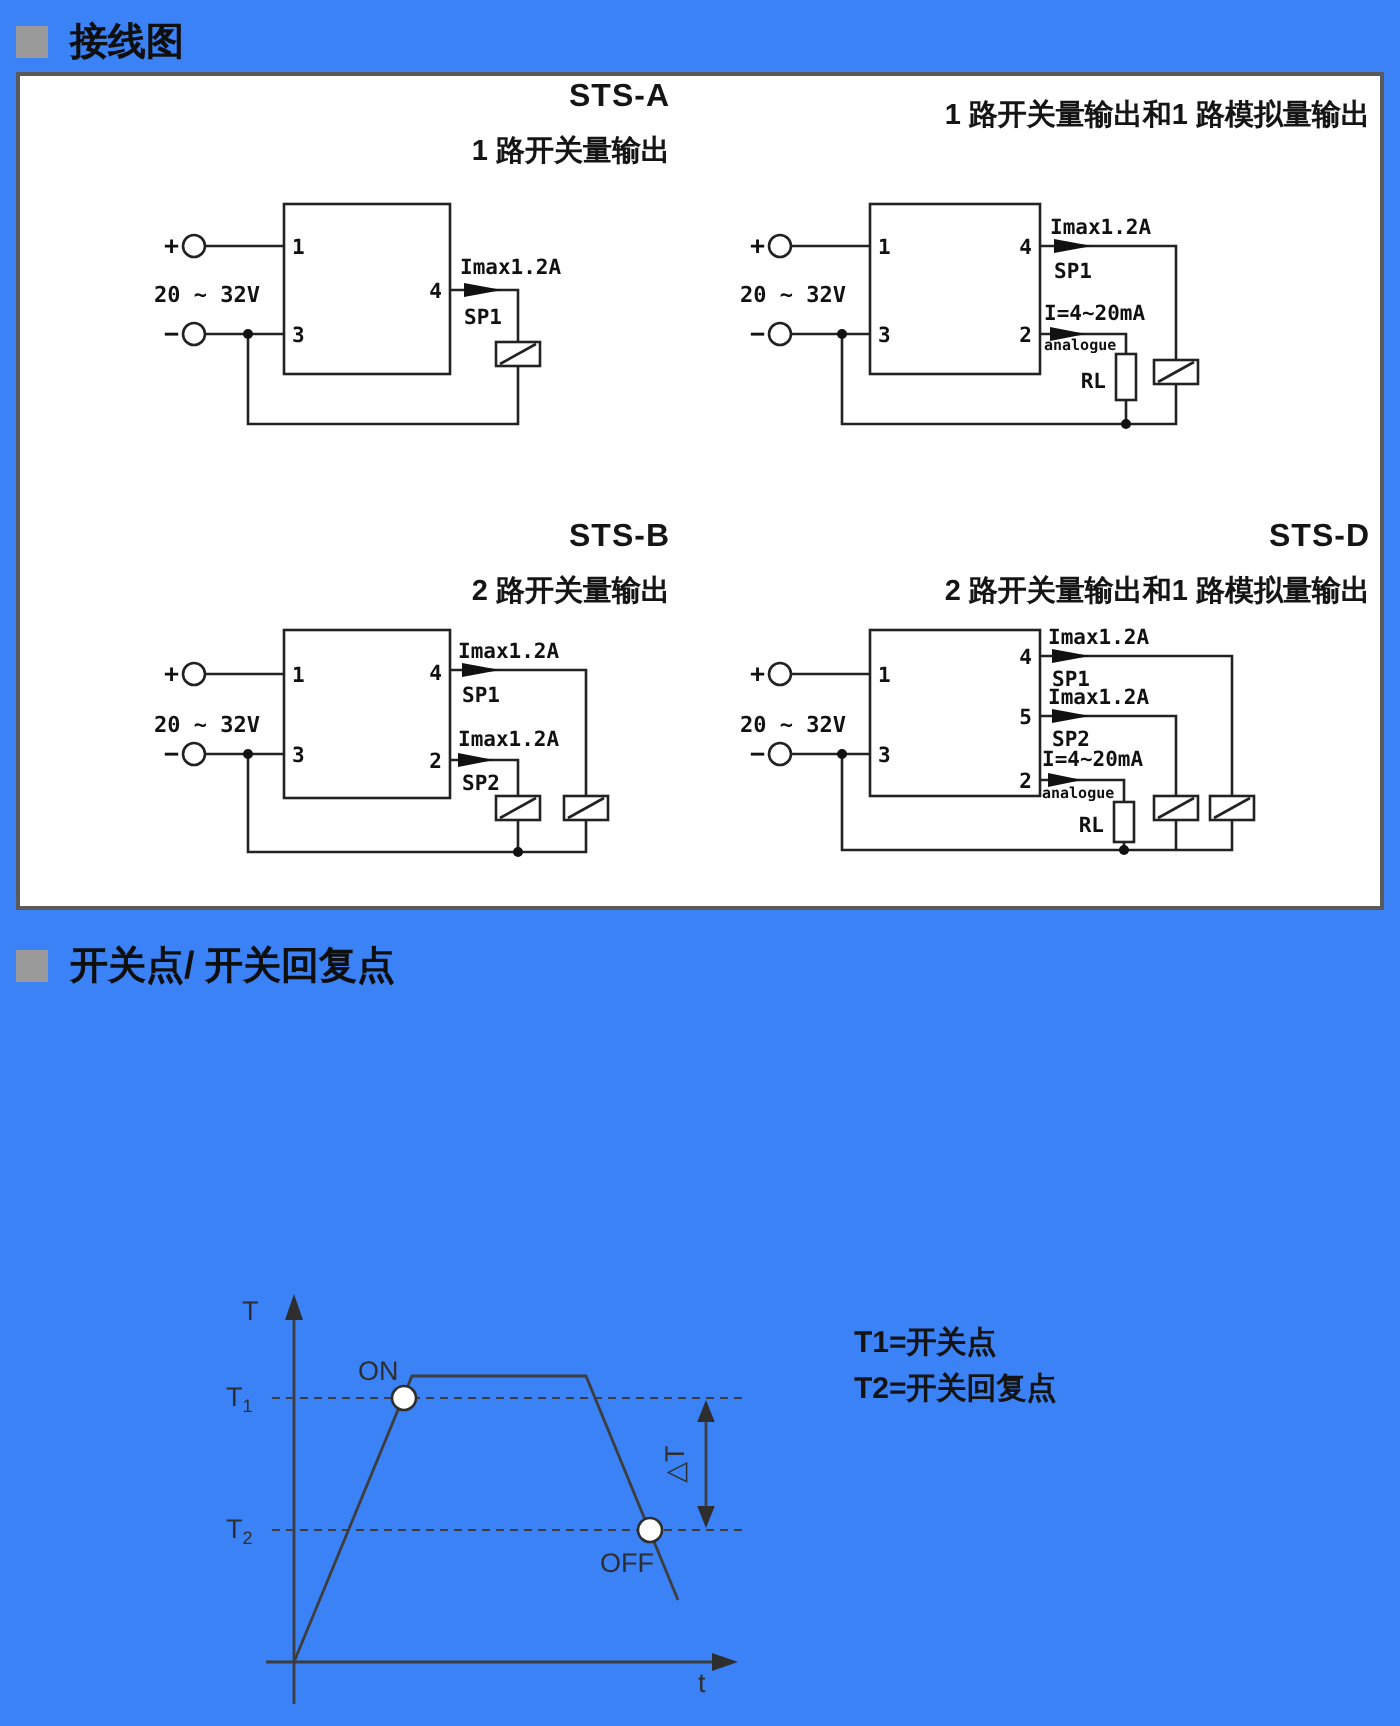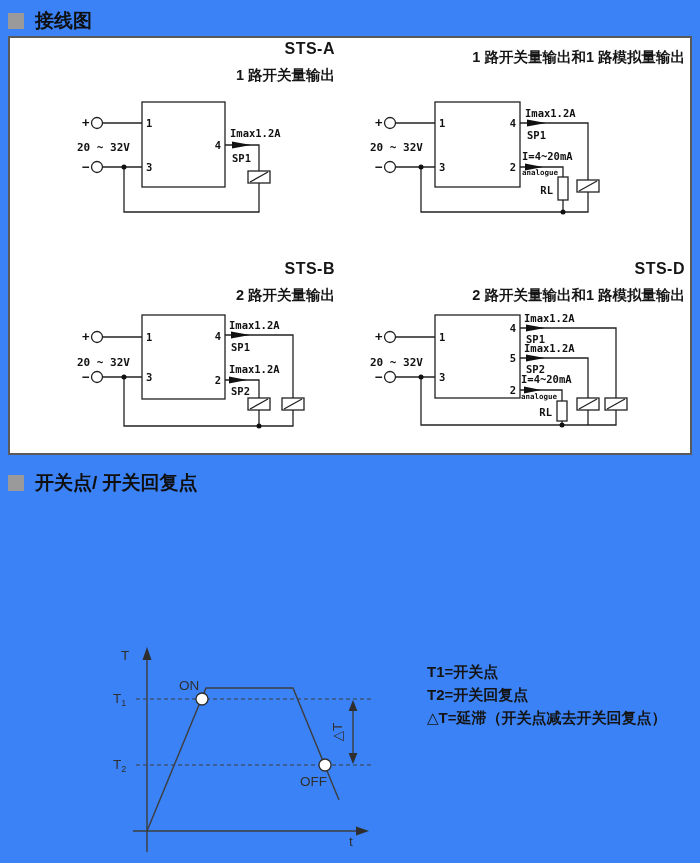--- a/index.html
+++ b/index.html
@@ -237,16 +237,15 @@
     <text class="gl" x="13" y="73"><tspan>T</tspan><tspan class="gsub" dy="3">1</tspan></text>
     <text class="gl" x="13" y="139"><tspan>T</tspan><tspan class="gsub" dy="3">2</tspan></text>
     <text class="gl" x="79" y="60">ON</text>
     <text class="gl" x="200" y="156">OFF</text>
     <text class="gl" x="242" y="102" text-anchor="middle" transform="rotate(-90 242 102)">△T</text>
   </svg>
 
   <div id="legend">
     <div>T1=开关点</div>
     <div>T2=开关回复点</div>
-    <div>△T=延滞（开关点减去开关回复点）</div>
   </div>
 
 </div>
 
 </body></html>

